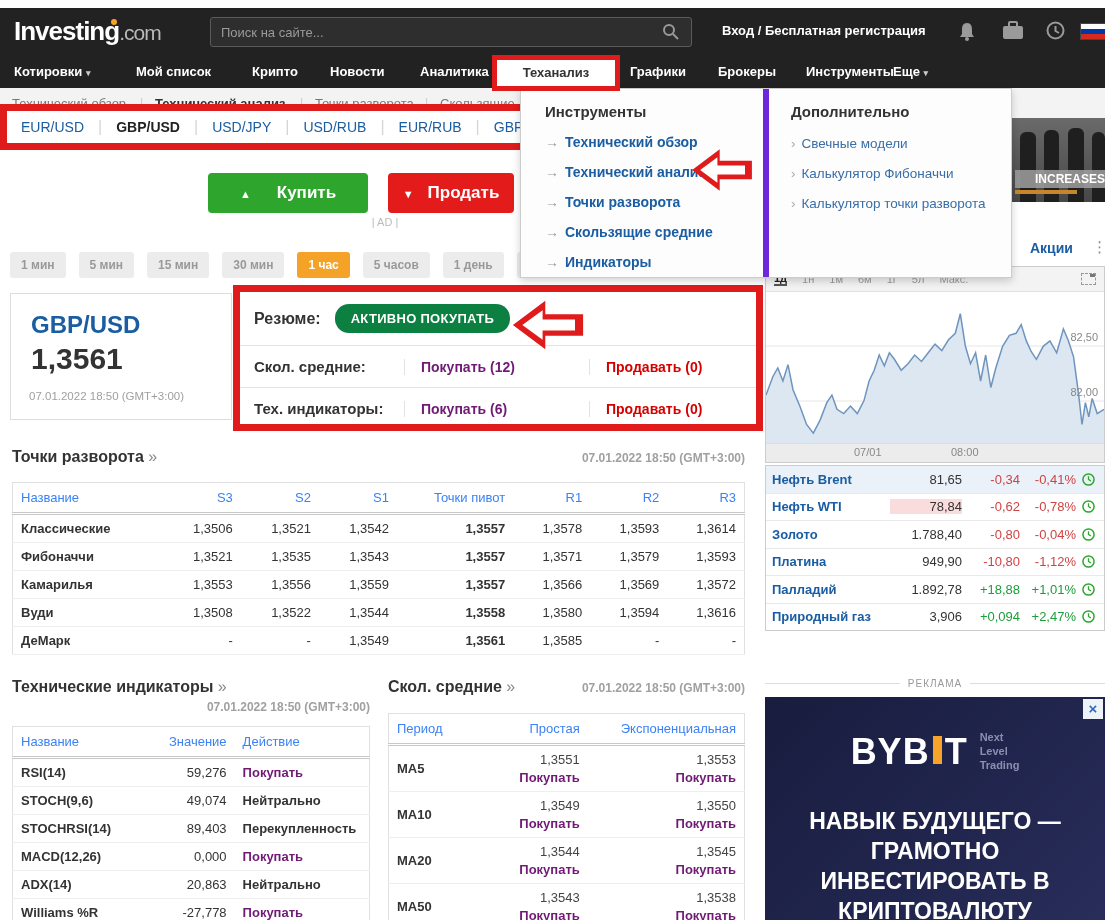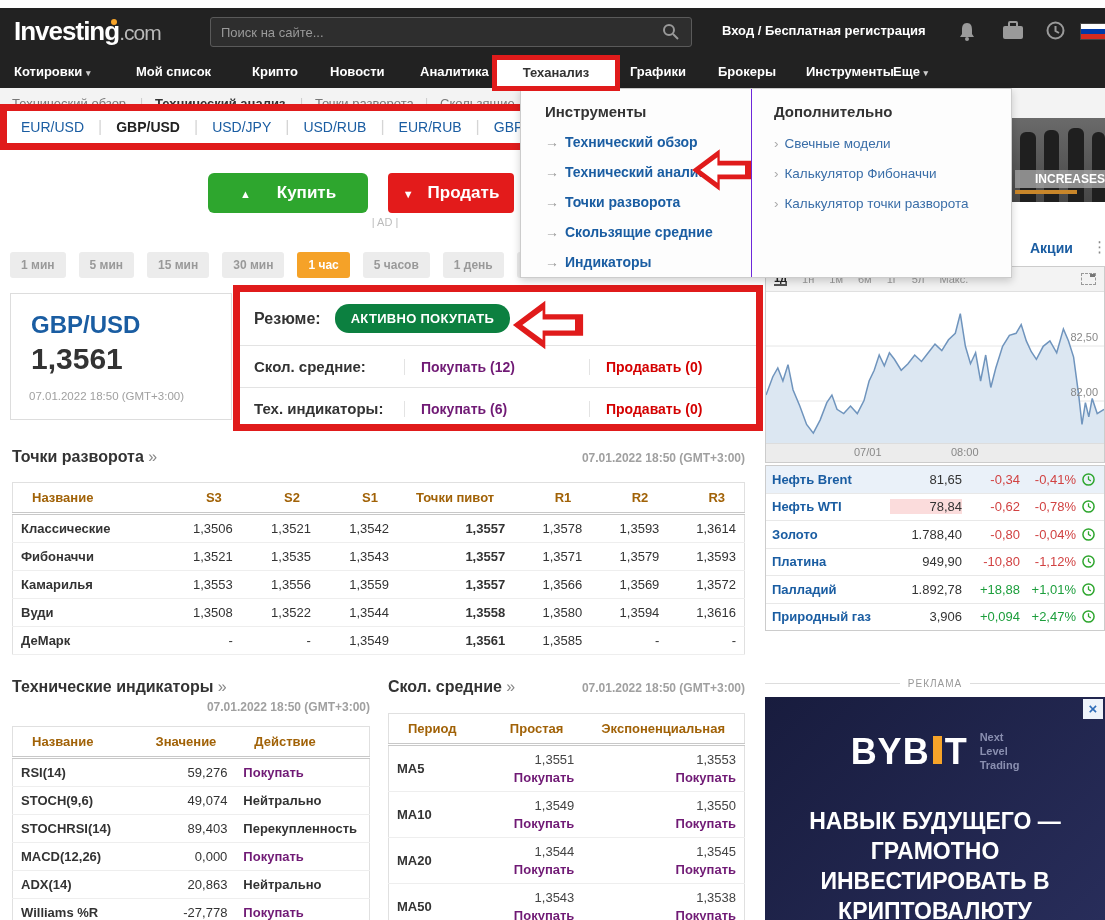--- a/index.html
+++ b/index.html
@@ -23,21 +23,21 @@
   .subitem.on{color:#333;font-weight:bold;}
   .subsep{color:#ccc;font-size:12px;}
   
   .pairbox{left:0;top:104px;width:530px;height:46px;border:7px solid #e01b1b;background:#fff;box-sizing:border-box;}
   .pairtab{color:#1a5da2;font-size:14px;cursor:pointer;white-space:nowrap;}
   .pairtab.on{color:#222;font-weight:bold;}
   .pairsep{color:#d5d5d5;}
   
   .btn{border-radius:4px;color:#fff;font-size:17px;font-weight:bold;text-align:center;line-height:40px;cursor:pointer;}
   .btn .arr{font-size:11px;margin-right:26px;}
-  .buy{background:#2ea62e;border-radius:6px;}
+  .buy{background:#2ea62e;}
   .sell{background:#e31b1b;}
   .adlbl{color:#bbb;font-size:11px;}
   
   .tf{display:inline-block;background:#ececec;color:#999;font-size:12px;font-weight:bold;padding:6px 11px;border-radius:3px;margin-right:13px;cursor:pointer;white-space:nowrap;}
   .tf.on{background:#f5a228;color:#fff;}
   
   .qbox{left:10px;top:293px;width:222px;height:127px;border:1px solid #ddd;background:#fff;box-sizing:border-box;}
   .qpair{color:#1a5da2;font-size:24px;font-weight:bold;}
   .qprice{color:#333;font-size:30px;font-weight:bold;}
   .qtime{color:#a0a0a0;font-size:11.5px;}
@@ -52,21 +52,21 @@
   .act-sell{color:#d40000;font-weight:bold;}
   .act-neutral{color:#333;font-weight:bold;}
   .sum-val{font-size:14px;}
   
   .h2{color:#333;font-size:16px;font-weight:bold;cursor:pointer;}
   .h2 .more{color:#888;font-weight:normal;}
   .stamp{color:#a0a0a0;font-size:12px;font-weight:bold;}
   
   table{border-collapse:collapse;background:#fff;}
   .dtable{border:1px solid #e0e0e0;font-size:13px;color:#333;width:100%;}
-  .dtable th{font-weight:bold;color:#a16207;border-bottom:3px double #c8c8c8;padding:7px 19px;text-align:right;white-space:nowrap;}
+  .dtable th{font-weight:normal;color:#3b82f6;border-bottom:3px double #c8c8c8;padding:7px 8px;text-align:right;white-space:nowrap;}
   .dtable th.l, .dtable td.l{text-align:left;}
   .dtable td{border-bottom:1px solid #eee;padding:6px 8px;text-align:right;white-space:nowrap;}
   .dtable td.name{font-weight:bold;text-align:left;}
   .dtable td.piv{font-weight:bold;}
   
   .matd{vertical-align:middle;}
   .ma-val{color:#444;font-size:13px;text-align:right;}
   .ma-act{font-size:13px;text-align:right;margin-top:3px;}
   
   .thumb{left:1012px;top:118px;width:93px;height:84px;background:linear-gradient(180deg,#6a6a6a,#474747);overflow:hidden;cursor:pointer;}
@@ -100,21 +100,21 @@
   .adsep::before,.adsep::after{content:"";flex:1;height:1px;background:#ddd;}
   .adbox{left:765px;top:697px;width:340px;height:223px;background:linear-gradient(135deg,#181c3e,#282d5a);overflow:hidden;cursor:pointer;}
   .adclose{position:absolute;right:2px;top:2px;width:20px;height:20px;background:#eef3fa;color:#2f6db8;font-size:15px;font-weight:bold;text-align:center;line-height:19px;cursor:pointer;}
   .brand{color:#fff;font-size:36px;font-weight:bold;letter-spacing:1px;}
   .brandbar{display:inline-block;width:9px;height:28px;background:#f7a429;margin:0 3px;}
   .tagline{color:#8a8fb0;font-size:11px;font-weight:bold;line-height:1.25;}
   .adhead{color:#fff;font-size:23px;font-weight:bold;text-align:center;line-height:1.3;}
   
   .menu{left:520px;top:88px;width:492px;height:190px;background:#fdfdfd;border:1px solid #ccc;box-shadow:0 3px 8px rgba(0,0,0,.18);box-sizing:border-box;z-index:30;}
   .menucol-l{position:absolute;left:0;top:0;width:242px;height:100%;}
-  .menucol-r{position:absolute;left:230px;top:0;right:0;height:100%;border-left:1px solid #6d28d9;}
+  .menucol-r{position:absolute;left:242px;top:0;right:0;height:100%;border-left:6px solid #6d28d9;}
   .menutitle{color:#333;font-size:15px;font-weight:bold;}
   .mitem{color:#1a5da2;font-size:14px;font-weight:bold;cursor:pointer;white-space:nowrap;}
   .mitem .pre{color:#999;font-weight:normal;margin-right:6px;}
   .mitem2{color:#3a6ea8;font-size:13.5px;cursor:pointer;white-space:nowrap;}
   .mitem2 .pre{color:#aaa;margin-right:6px;}
   .flag{width:24px;height:15px;border:1px solid #444;display:flex;flex-direction:column;cursor:pointer;}
   .flag div{flex:1;}
 </style>
 </head>
 <body>

